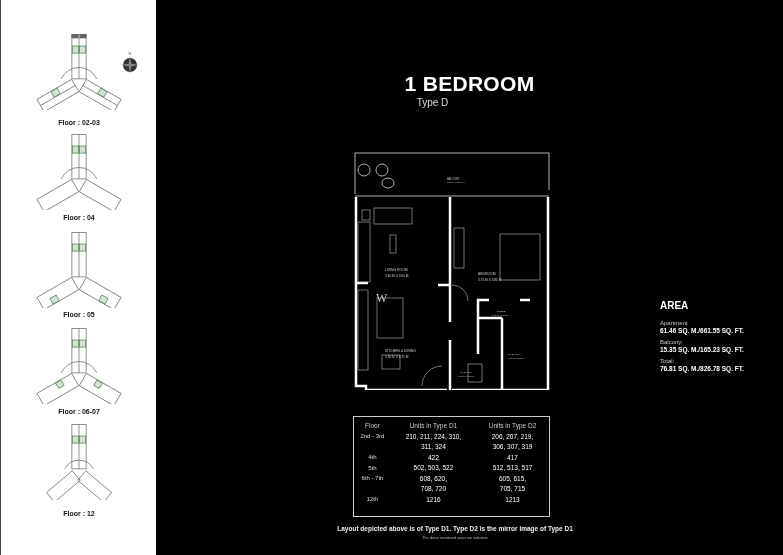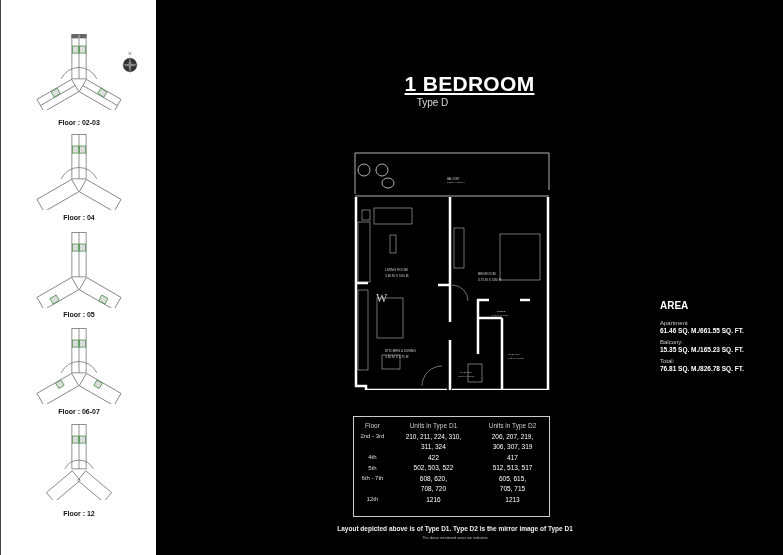--- a/index.html
+++ b/index.html
@@ -13,21 +13,21 @@
   }
   .keyplan { position: absolute; left: 28px; width: 100px; height: 80px; }
   .keyplan-label {
     position: absolute; width: 156px; text-align: center; left: 0;
     font-size: 7px; font-weight: bold; color: #111;
   }
   .compass { position: absolute; left: 118px; top: 50px; width: 22px; height: 26px; }
   .main { position: absolute; left: 156px; top: 0; width: 627px; height: 555px; background: #000; }
   .title {
     position: absolute; left: 0; width: 627px; top: 72px; text-align: center;
-    font-size: 21px; font-weight: bold; letter-spacing: 0.3px; color: #fff; text-decoration: underline;
+    font-size: 21px; font-weight: bold; letter-spacing: 0.3px; color: #fff;
   }
   .subtitle {
     position: absolute; left: 0; width: 553px; top: 97px; text-align: center;
     font-size: 10px; color: #ddd;
   }
   .plan { position: absolute; left: 352px; top: 150px; width: 202px; height: 240px; }
   .room-label { font-family: "Liberation Sans", sans-serif; fill: #cfcfcf; }
   .units-table {
     position: absolute; left: 353px; top: 416px; width: 197px; height: 101px;
     border: 1px solid #ccc; box-sizing: border-box;

